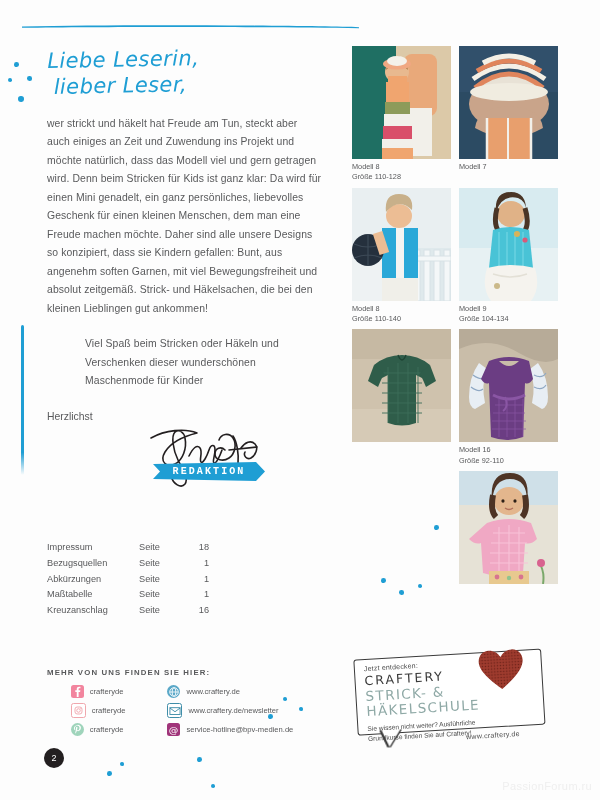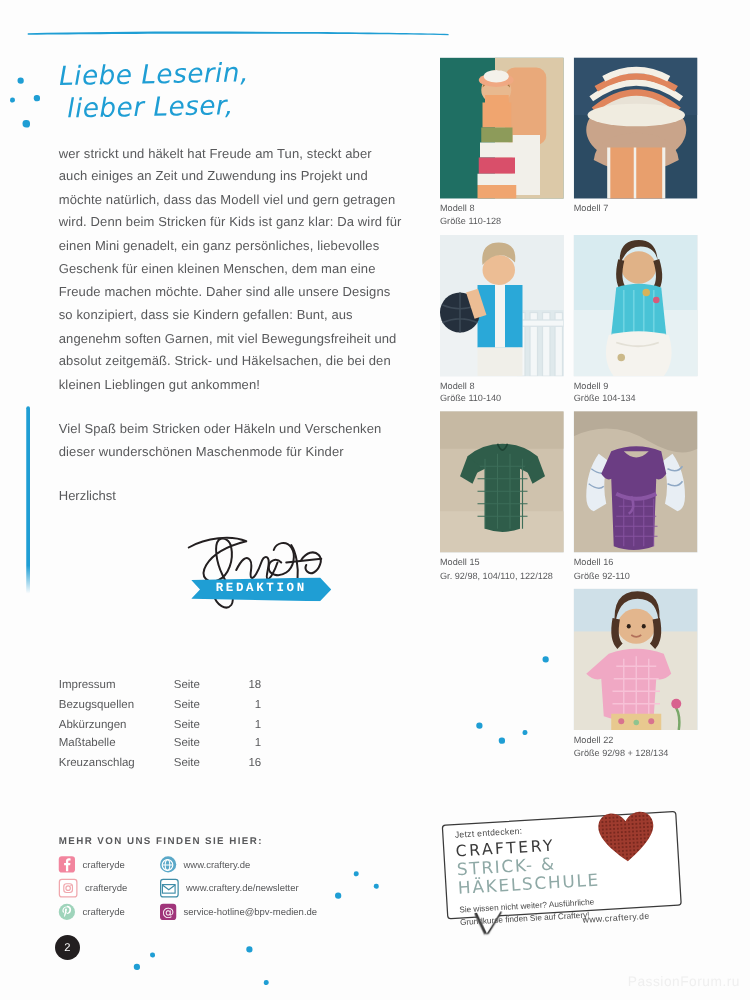--- a/index.html
+++ b/index.html
@@ -71,21 +71,21 @@
   .headline span { display: block; }
   .headline .l2 { margin-left: 6px; }
 
   .body-copy {
     font-size: 10.4px;
     line-height: 1.78;
     color: #58595b;
     margin: 0;
     letter-spacing: 0.01em;
   }
-  .body-copy.second { margin-top: 17px; }
+  .body-copy.second { margin-top: 17px; margin-left: 38px; }
   .herzlichst {
     font-size: 10.4px;
     line-height: 1.78;
     color: #58595b;
     margin-top: 17px;
   }
 
   
   .signature-wrap {
     position: absolute;
@@ -156,21 +156,22 @@
   }
   .social-title {
     font-size: 7.8px;
     font-weight: 700;
     color: #58595b;
     letter-spacing: 1.15px;
     margin-bottom: 8px;
   }
   .social-grid {
     display: flex;
-    gap: 26px;
+    gap: 42px;
+    justify-content: center;
   }
   .social-col { display: flex; flex-direction: column; gap: 5px; }
   .social-item {
     display: flex;
     align-items: center;
     gap: 6px;
   }
   .social-ico {
     width: 13px;
     height: 13px;
@@ -597,24 +598,20 @@
             <path d="M22 36 q12 -10 28 -10 q16 0 28 10 l-6 14 l-8 -4 v48 q-14 5 -28 0 v-48 l-8 4z" fill="#2f5d4a"></path>
             <path d="M46 26 q4 10 8 0" fill="none" stroke="#1e4434" stroke-width="1.4"></path>
             <g stroke="#3d6e59" stroke-width="0.9" fill="none">
               <path d="M30 44 h40 M30 54 h40 M30 64 h40 M30 74 h40 M30 84 h40"></path>
               <path d="M36 38 v56 M46 34 v60 M56 34 v60 M66 38 v56"></path>
             </g>
             <path d="M22 36 l-6 16 l10 6 l6 -14z" fill="#2f5d4a"></path>
             <path d="M78 36 l6 16 l-10 6 l-6 -14z" fill="#2f5d4a"></path>
           </svg>
         </div>
-        <div class="cap">
-          <span>Modell 15</span>
-          <span class="cap-size">Gr. 92/98, 104/110, 122/128</span>
-        </div>
       </div>
 
       <div class="cell">
         <div class="photo">
           <svg width="99" height="113" viewBox="0 0 99 113">
             <rect width="99" height="113" fill="#c9bda9"></rect>
             <path d="M0 20 q30 -14 60 4 q24 14 39 6 v-30 h-99z" fill="#b7ab98"></path>
             <path d="M20 34 q-10 14 -10 34 q0 10 6 12 l10 -6 q-4 -18 2 -34z" fill="#e8eef4"></path>
             <path d="M79 34 q10 14 10 34 q0 10 -6 12 l-10 -6 q4 -18 -2 -34z" fill="#e8eef4"></path>
             <g stroke="#8fa8c4" stroke-width="1.2" fill="none">
@@ -656,24 +653,20 @@
               <path d="M40 56 v46 M50 54 v48 M60 56 v46"></path>
             </g>
             <rect x="30" y="100" width="40" height="13" fill="#e8c98f"></rect>
             <circle cx="38" cy="106" r="2.4" fill="#d8748f"></circle>
             <circle cx="50" cy="107" r="2.2" fill="#8fc48f"></circle>
             <circle cx="62" cy="106" r="2.4" fill="#d8748f"></circle>
             <path d="M80 92 q6 8 4 21" stroke="#7aa86a" stroke-width="2" fill="none"></path>
             <circle cx="82" cy="92" r="4" fill="#d8628f"></circle>
           </svg>
         </div>
-        <div class="cap">
-          <span>Modell 22</span>
-          <span class="cap-size">Größe 92/98 + 128/134</span>
-        </div>
       </div>
     </div>
   </div>
 
   <div class="ad">
     <div class="ad-bubble"></div>
     <div class="ad-tail"></div>
     <div class="ad-heart">
       <svg width="46" height="42" viewBox="0 0 46 42">
         <defs>

